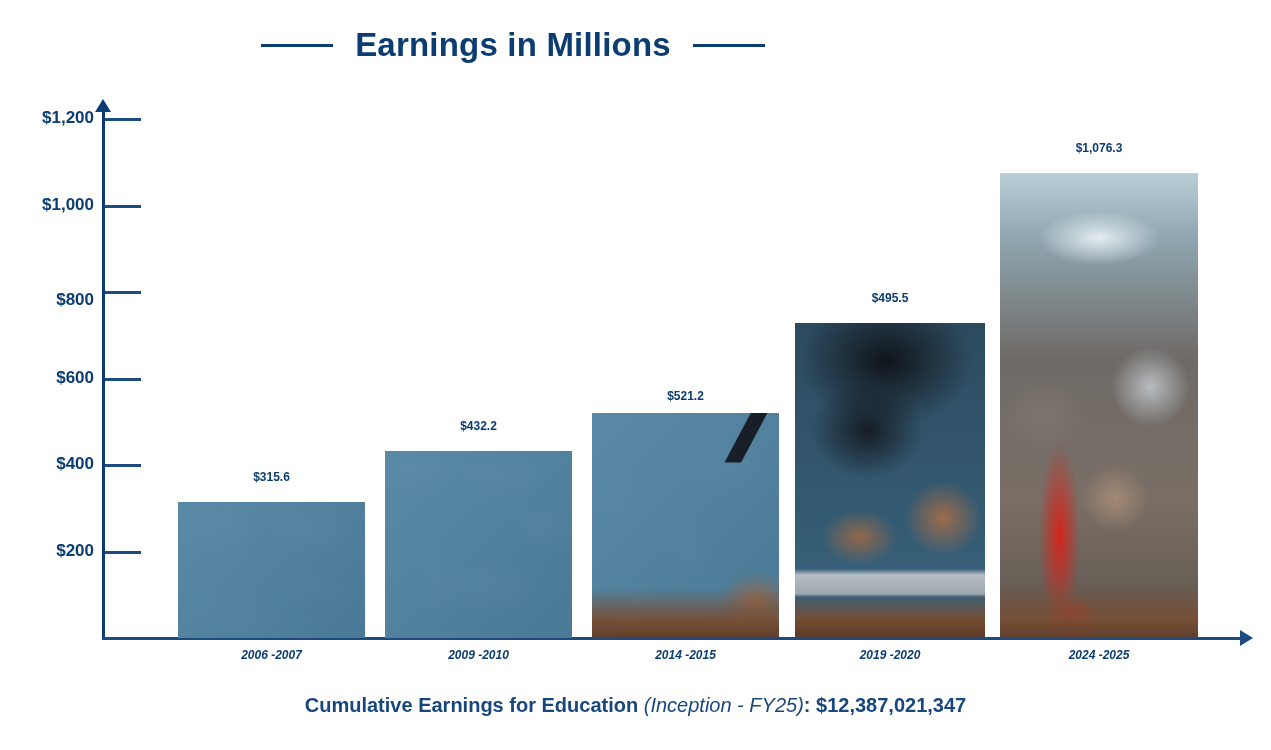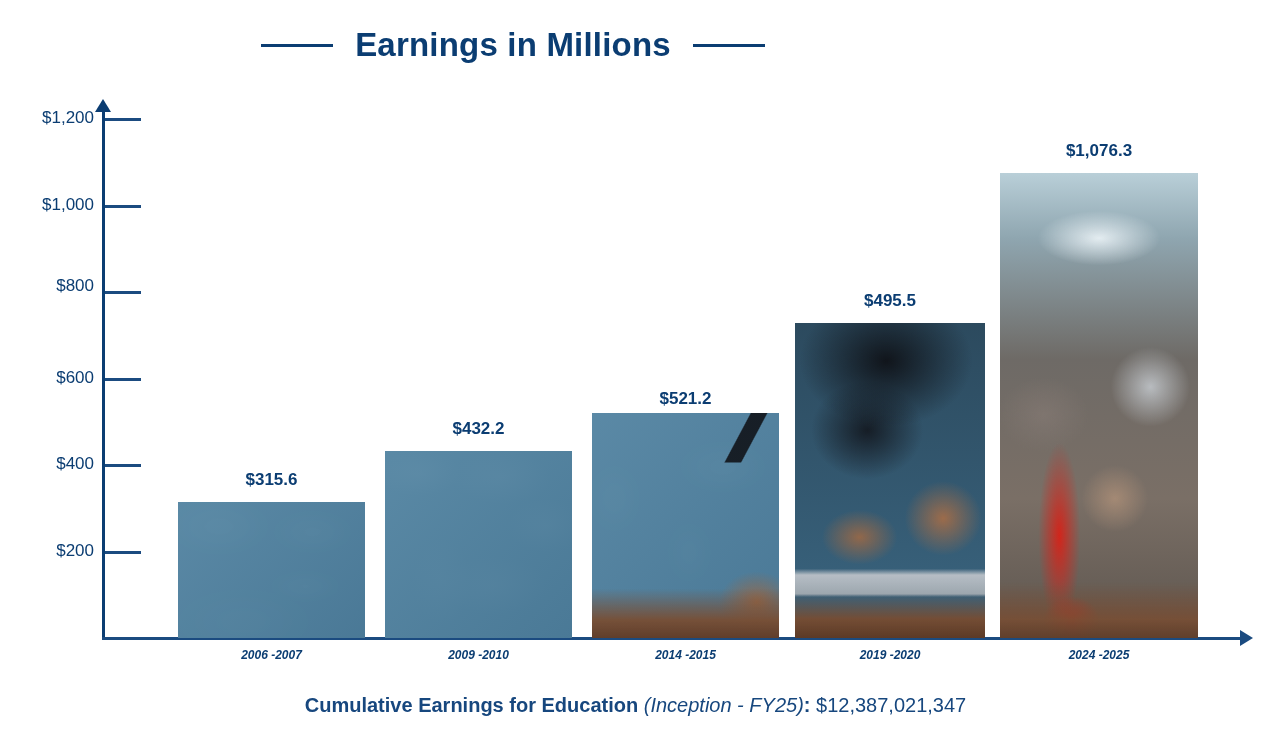--- a/index.html
+++ b/index.html
@@ -44,48 +44,48 @@
     position: absolute; left: 1240px; top: 630px;
     width: 0; height: 0;
     border-top: 8px solid transparent;
     border-bottom: 8px solid transparent;
     border-left: 13px solid #1b4b80;
   }
 
   .tick { position: absolute; left: 105px; width: 36px; height: 3px; background: #1b4b80; }
   .tick-label {
     position: absolute; right: 0; width: 80px; text-align: right;
-    font-size: 17px; font-weight: 400; color: #0b3d72; white-space: nowrap;
+    font-size: 17px; font-weight: 700; color: #0b3d72; white-space: nowrap;
   }
 
   
   .bar {
     position: absolute; bottom: 112px;
     overflow: hidden;
     background: #5b8aa6;
   }
 
   .bar-value {
     position: absolute; text-align: center;
-    font-size: 17px; font-weight: 700; color: #0b3d72; white-space: nowrap;
+    font-size: 12px; font-weight: 700; color: #0b3d72; white-space: nowrap;
   }
   .cat-label {
     position: absolute; top: 648px; text-align: center;
     font-size: 12px; font-weight: 700; font-style: italic;
     color: #0b3d72; white-space: nowrap;
   }
 
   
   .footer {
     position: absolute; left: 0; top: 694px; width: 1271px;
     text-align: center; font-size: 20px; color: #17477e; white-space: nowrap;
   }
   .footer .f-main { font-weight: 700; }
   .footer .f-paren { font-style: italic; font-weight: 400; }
-  .footer .f-amount { font-weight: 400; }
+  .footer .f-amount { font-weight: 700; }
 </style>
 </head>
 <body>
 
 <div class="page">
 
   <div class="title-row">
     <span class="title-rule"></span>
     <span class="title-text">Earnings in Millions</span>
     <span class="title-rule"></span>
@@ -99,21 +99,21 @@
     <div class="x-axis-arrow"></div>
 
     <div id="y-ticks">
         <div class="tick" style="top: 550.5px;"></div>
         <div class="tick-label" style="top: 540.5px; left: 8px; width: 86px;">$200</div>
         <div class="tick" style="top: 464px;"></div>
         <div class="tick-label" style="top: 454px; left: 8px; width: 86px;">$400</div>
         <div class="tick" style="top: 377.5px;"></div>
         <div class="tick-label" style="top: 367.5px; left: 8px; width: 86px;">$600</div>
         <div class="tick" style="top: 291px;"></div>
-        <div class="tick-label" style="top: 276px; left: 8px; width: 86px;">$800</div>
+        <div class="tick-label" style="top: 290px; left: 8px; width: 86px;">$800</div>
         <div class="tick" style="top: 204.5px;"></div>
         <div class="tick-label" style="top: 194.5px; left: 8px; width: 86px;">$1,000</div>
         <div class="tick" style="top: 118px;"></div>
         <div class="tick-label" style="top: 108px; left: 8px; width: 86px;">$1,200</div>
       </div>
     <div id="bars">
         <div class="bar" style="left: 178px; width: 187px; height: 136.497px; background: linear-gradient(135deg, rgba(91, 138, 166, 0.95), rgba(74, 121, 150, 0.95)), radial-gradient(70px 40px at 22% 18%, rgba(222, 235, 240, 0.5), rgba(222, 235, 240, 0) 70%), radial-gradient(55px 30px at 72% 22%, rgba(222, 235, 240, 0.45), rgba(222, 235, 240, 0) 70%), radial-gradient(48px 22px at 68% 62%, rgba(222, 235, 240, 0.4), rgba(222, 235, 240, 0) 70%), radial-gradient(90px 45px at 35% 88%, rgba(210, 228, 236, 0.35), rgba(210, 228, 236, 0) 72%), linear-gradient(rgb(77, 127, 156), rgb(77, 127, 156));"></div>
         <div class="bar" style="left: 385px; width: 187px; height: 186.927px; background: linear-gradient(135deg, rgba(91, 138, 166, 0.95), rgba(74, 121, 150, 0.95)), radial-gradient(60px 32px at 18% 12%, rgba(225, 238, 243, 0.5), rgba(225, 238, 243, 0) 70%), radial-gradient(70px 38px at 62% 14%, rgba(225, 238, 243, 0.5), rgba(225, 238, 243, 0) 70%), radial-gradient(55px 38px at 86% 40%, rgba(225, 238, 243, 0.45), rgba(225, 238, 243, 0) 70%), radial-gradient(75px 42px at 58% 72%, rgba(225, 238, 243, 0.42), rgba(225, 238, 243, 0) 70%), radial-gradient(40px 60px at 30% 70%, rgba(225, 238, 243, 0.3), rgba(225, 238, 243, 0) 72%), linear-gradient(rgb(77, 127, 156), rgb(77, 127, 156));"></div>
         <div class="bar" style="left: 592px; width: 187px; height: 225.419px; background: linear-gradient(rgba(0, 0, 0, 0) 78%, rgba(120, 78, 52, 0.95) 92%, rgb(96, 62, 42) 100%), radial-gradient(55px 45px at 88% 84%, rgba(150, 104, 72, 0.95), rgba(150, 104, 72, 0) 68%), linear-gradient(118deg, rgba(0, 0, 0, 0) 60%, rgba(18, 22, 28, 0.92) 61%, rgba(18, 22, 28, 0.92) 72%, rgba(0, 0, 0, 0) 73%) right top / 60% 22% no-repeat, linear-gradient(135deg, rgba(91, 138, 166, 0.95), rgba(74, 121, 150, 0.95)), radial-gradient(60px 36px at 70% 24%, rgba(225, 238, 243, 0.5), rgba(225, 238, 243, 0) 70%), radial-gradient(35px 45px at 12% 38%, rgba(225, 238, 243, 0.35), rgba(225, 238, 243, 0) 72%), radial-gradient(30px 40px at 52% 62%, rgba(225, 238, 243, 0.3), rgba(225, 238, 243, 0) 72%), linear-gradient(rgb(77, 127, 156), rgb(77, 127, 156));"></div>
         <div class="bar" style="left: 795px; width: 190px; height: 315.465px; background: linear-gradient(rgba(0, 0, 0, 0) 86%, rgba(118, 76, 50, 0.96) 94%, rgb(92, 58, 38) 100%), linear-gradient(rgba(0, 0, 0, 0) 78%, rgba(196, 200, 205, 0.9) 80%, rgba(168, 174, 180, 0.9) 86%, rgba(0, 0, 0, 0) 87%), radial-gradient(62px 60px at 78% 62%, rgba(158, 108, 74, 0.98), rgba(158, 108, 74, 0) 62%), radial-gradient(58px 42px at 34% 68%, rgba(150, 104, 72, 0.95), rgba(150, 104, 72, 0) 65%), radial-gradient(120px 92px at 48% 12%, rgba(16, 20, 26, 0.99), rgba(16, 20, 26, 0) 72%), radial-gradient(80px 70px at 38% 34%, rgba(20, 26, 34, 0.95), rgba(20, 26, 34, 0) 70%), linear-gradient(rgb(44, 74, 94), rgb(58, 101, 128));"></div>

